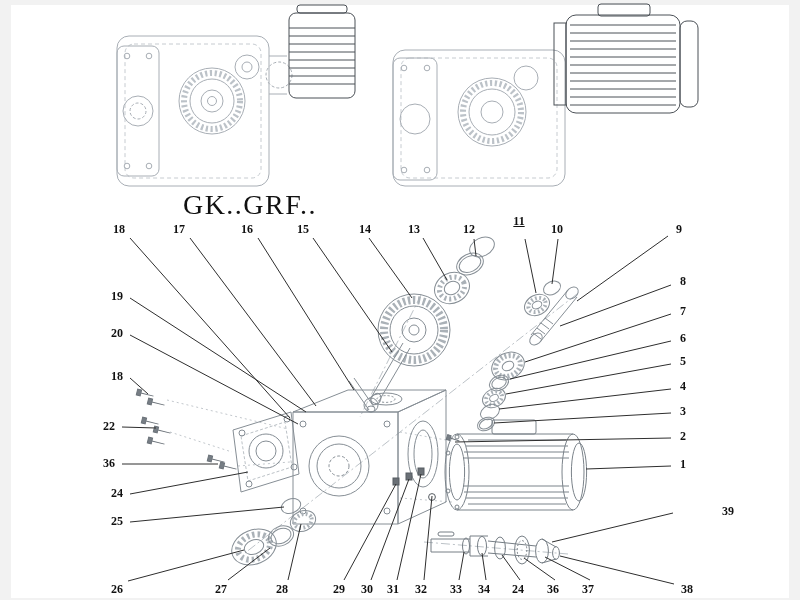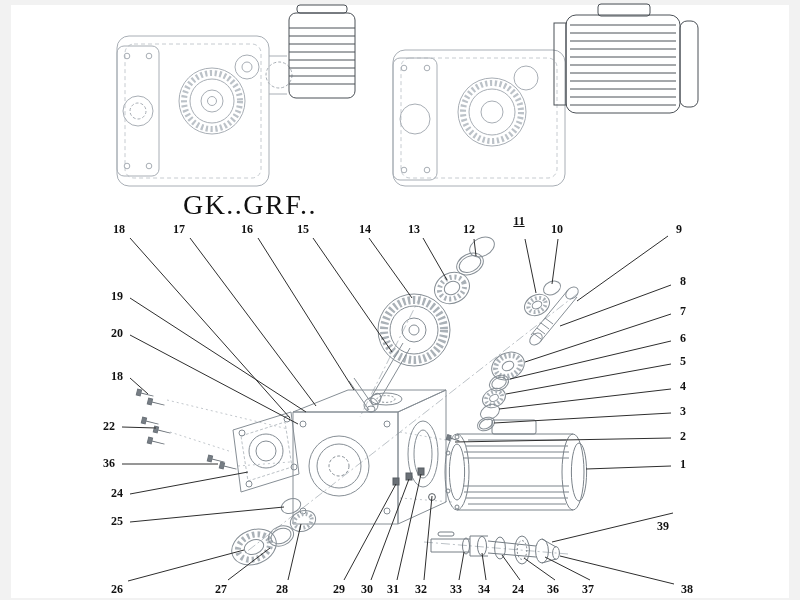--- a/index.html
+++ b/index.html
@@ -350,21 +350,21 @@
       <span class="callout" style="left: 557px; top: 229px;">10</span>
       <span class="callout" style="left: 679px; top: 229px;">9</span>
       <span class="callout" style="left: 683px; top: 281px;">8</span>
       <span class="callout" style="left: 683px; top: 311px;">7</span>
       <span class="callout" style="left: 683px; top: 338px;">6</span>
       <span class="callout" style="left: 683px; top: 361px;">5</span>
       <span class="callout" style="left: 683px; top: 386px;">4</span>
       <span class="callout" style="left: 683px; top: 411px;">3</span>
       <span class="callout" style="left: 683px; top: 436px;">2</span>
       <span class="callout" style="left: 683px; top: 464px;">1</span>
-      <span class="callout" style="left: 663px; top: 511px; margin-top: 15px;">39</span>
+      <span class="callout" style="left: 728px; top: 511px;">39</span>
       <span class="callout" style="left: 687px; top: 589px;">38</span>
       <span class="callout" style="left: 117px; top: 296px;">19</span>
       <span class="callout" style="left: 117px; top: 333px;">20</span>
       <span class="callout" style="left: 117px; top: 376px;">18</span>
       <span class="callout" style="left: 109px; top: 426px;">22</span>
       <span class="callout" style="left: 109px; top: 463px;">36</span>
       <span class="callout" style="left: 117px; top: 493px;">24</span>
       <span class="callout" style="left: 117px; top: 521px;">25</span>
       <span class="callout" style="left: 117px; top: 589px;">26</span>
       <span class="callout" style="left: 221px; top: 589px;">27</span>

